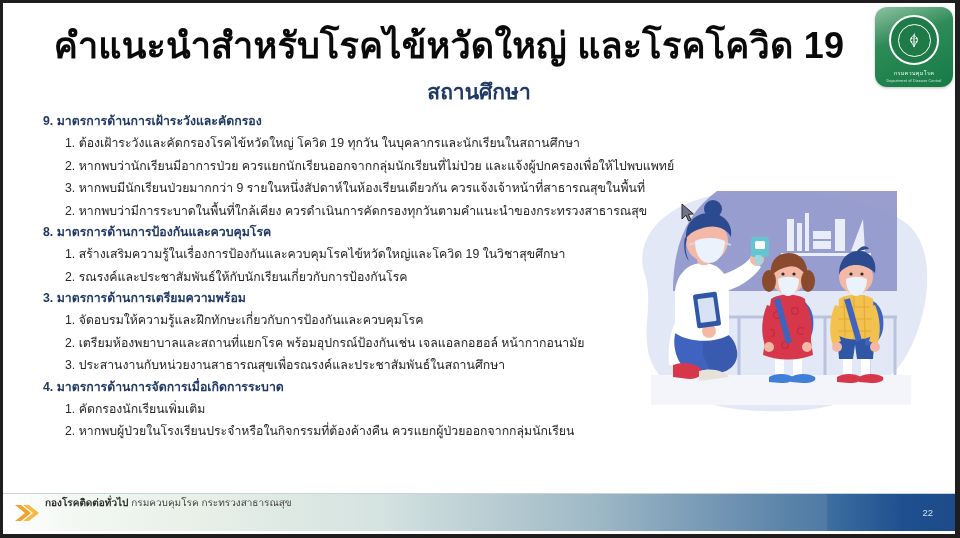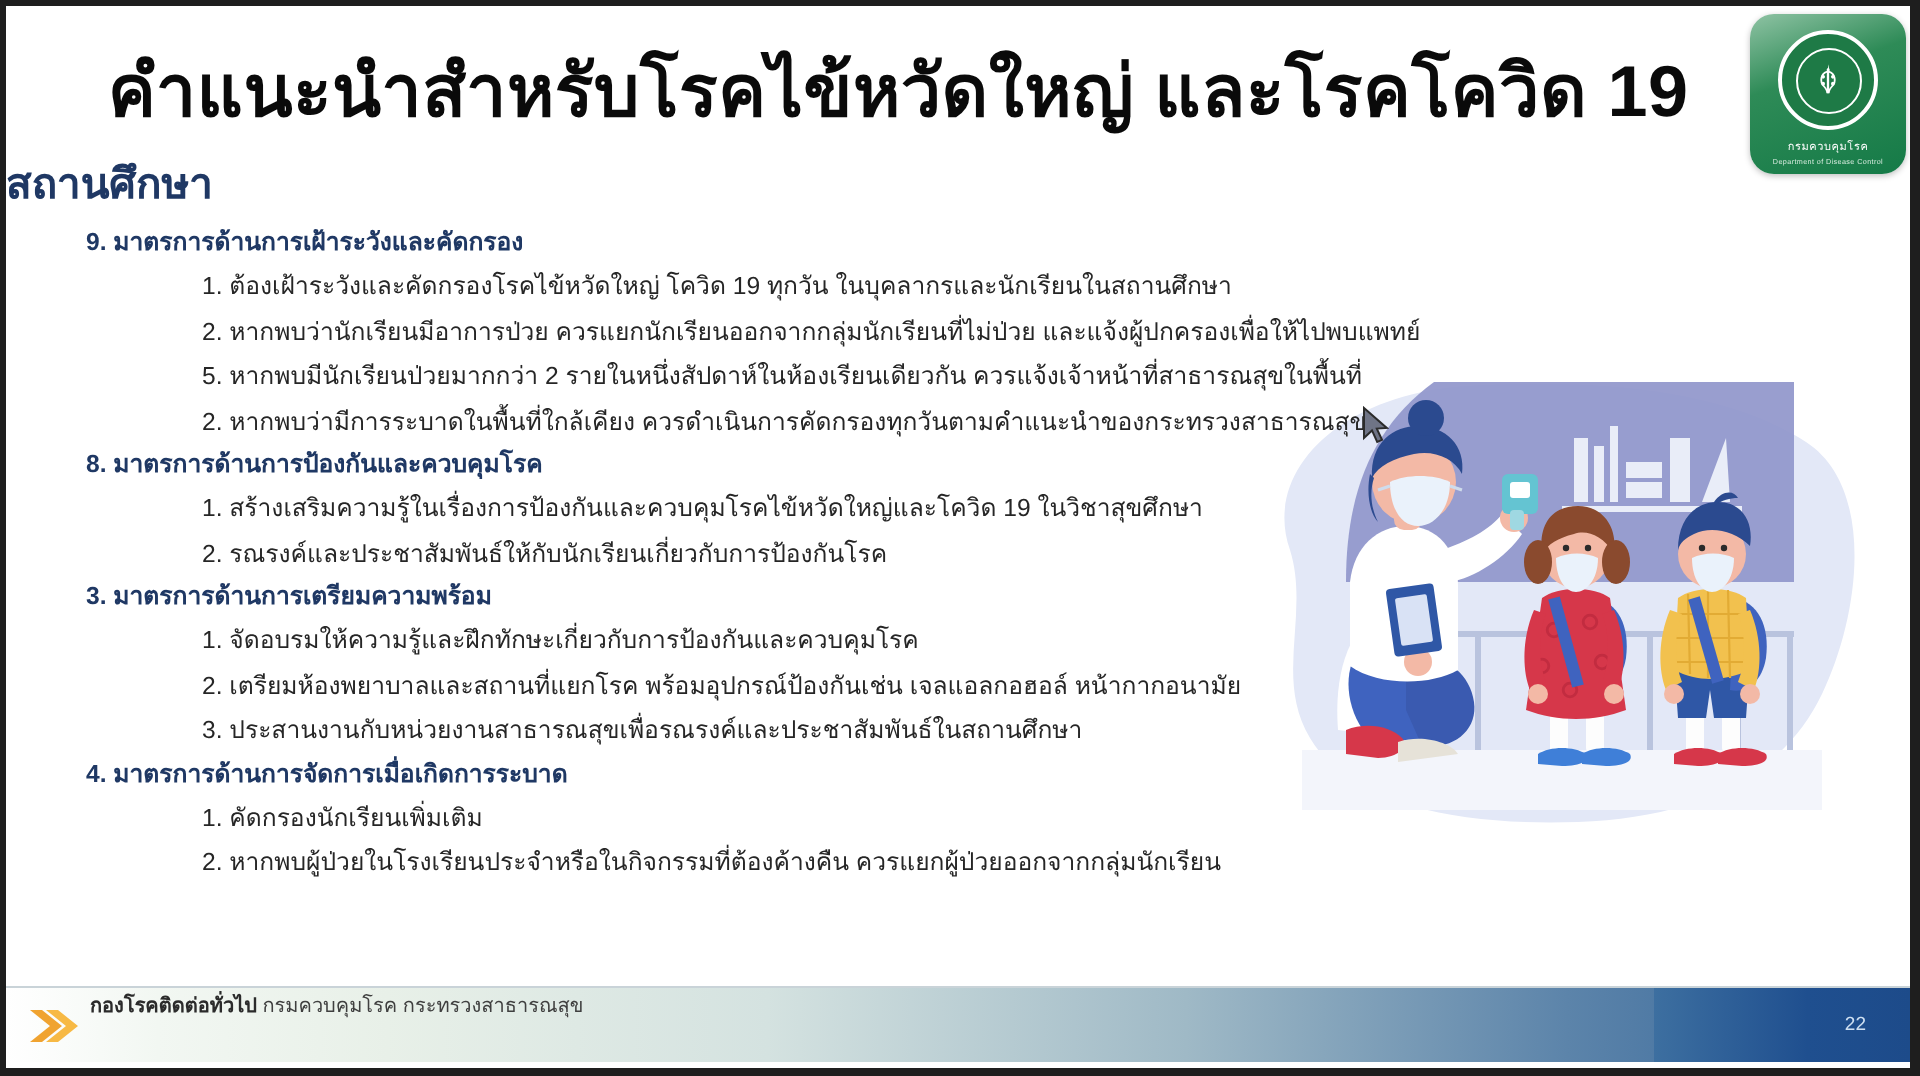--- a/index.html
+++ b/index.html
@@ -99,21 +99,21 @@
     color: #0a0a0a;
     letter-spacing: .2px;
     padding-right: 60px;
     box-sizing: border-box;
   }
   #subtitle {
     position: absolute;
     left: 0;
     right: 0;
     top: 72px;
-    text-align: left;
+    text-align: center;
     font-size: 21px;
     font-weight: bold;
     color: #1f3864;
     box-sizing: border-box;
   }
 
   
   #illustration {
     position: absolute;
     left: 608px;
@@ -135,21 +135,21 @@
     font-weight: bold;
     font-size: 12.3px;
     padding-left: 40px;
     line-height: 21px;
     white-space: nowrap;
   }
   .sub-list { }
   .sub-item {
     color: #262626;
     font-size: 12.3px;
-    padding-left: 98px;
+    padding-left: 62px;
     line-height: 22.5px;
     white-space: nowrap;
   }
 
   
   #footer {
     position: absolute;
     left: 0;
     bottom: 3px;
     width: 952px;
@@ -379,21 +379,21 @@
     <div id="title">คำแนะนำสำหรับโรคไข้หวัดใหญ่ และโรคโควิด 19</div>
     <div id="subtitle">สถานศึกษา</div>
 
     <div id="content">
 
       <div class="section">
         <div class="section-head">9. มาตรการด้านการเฝ้าระวังและคัดกรอง</div>
         <div class="sub-list">
           <div class="sub-item">1. ต้องเฝ้าระวังและคัดกรองโรคไข้หวัดใหญ่ โควิด 19 ทุกวัน ในบุคลากรและนักเรียนในสถานศึกษา</div>
           <div class="sub-item">2. หากพบว่านักเรียนมีอาการป่วย ควรแยกนักเรียนออกจากกลุ่มนักเรียนที่ไม่ป่วย และแจ้งผู้ปกครองเพื่อให้ไปพบแพทย์</div>
-          <div class="sub-item">5. หากพบมีนักเรียนป่วยมากกว่า 2 รายในหนึ่งสัปดาห์ในห้องเรียนเดียวกัน ควรแจ้งเจ้าหน้าที่สาธารณสุขในพื้นที่</div>
+          <div class="sub-item">3. หากพบมีนักเรียนป่วยมากกว่า 9 รายในหนึ่งสัปดาห์ในห้องเรียนเดียวกัน ควรแจ้งเจ้าหน้าที่สาธารณสุขในพื้นที่</div>
           <div class="sub-item">2. หากพบว่ามีการระบาดในพื้นที่ใกล้เคียง ควรดำเนินการคัดกรองทุกวันตามคำแนะนำของกระทรวงสาธารณสุข</div>
         </div>
       </div>
 
       <div class="section">
         <div class="section-head">8. มาตรการด้านการป้องกันและควบคุมโรค</div>
         <div class="sub-list">
           <div class="sub-item">1. สร้างเสริมความรู้ในเรื่องการป้องกันและควบคุมโรคไข้หวัดใหญ่และโควิด 19 ในวิชาสุขศึกษา</div>
           <div class="sub-item">2. รณรงค์และประชาสัมพันธ์ให้กับนักเรียนเกี่ยวกับการป้องกันโรค</div>
         </div>

